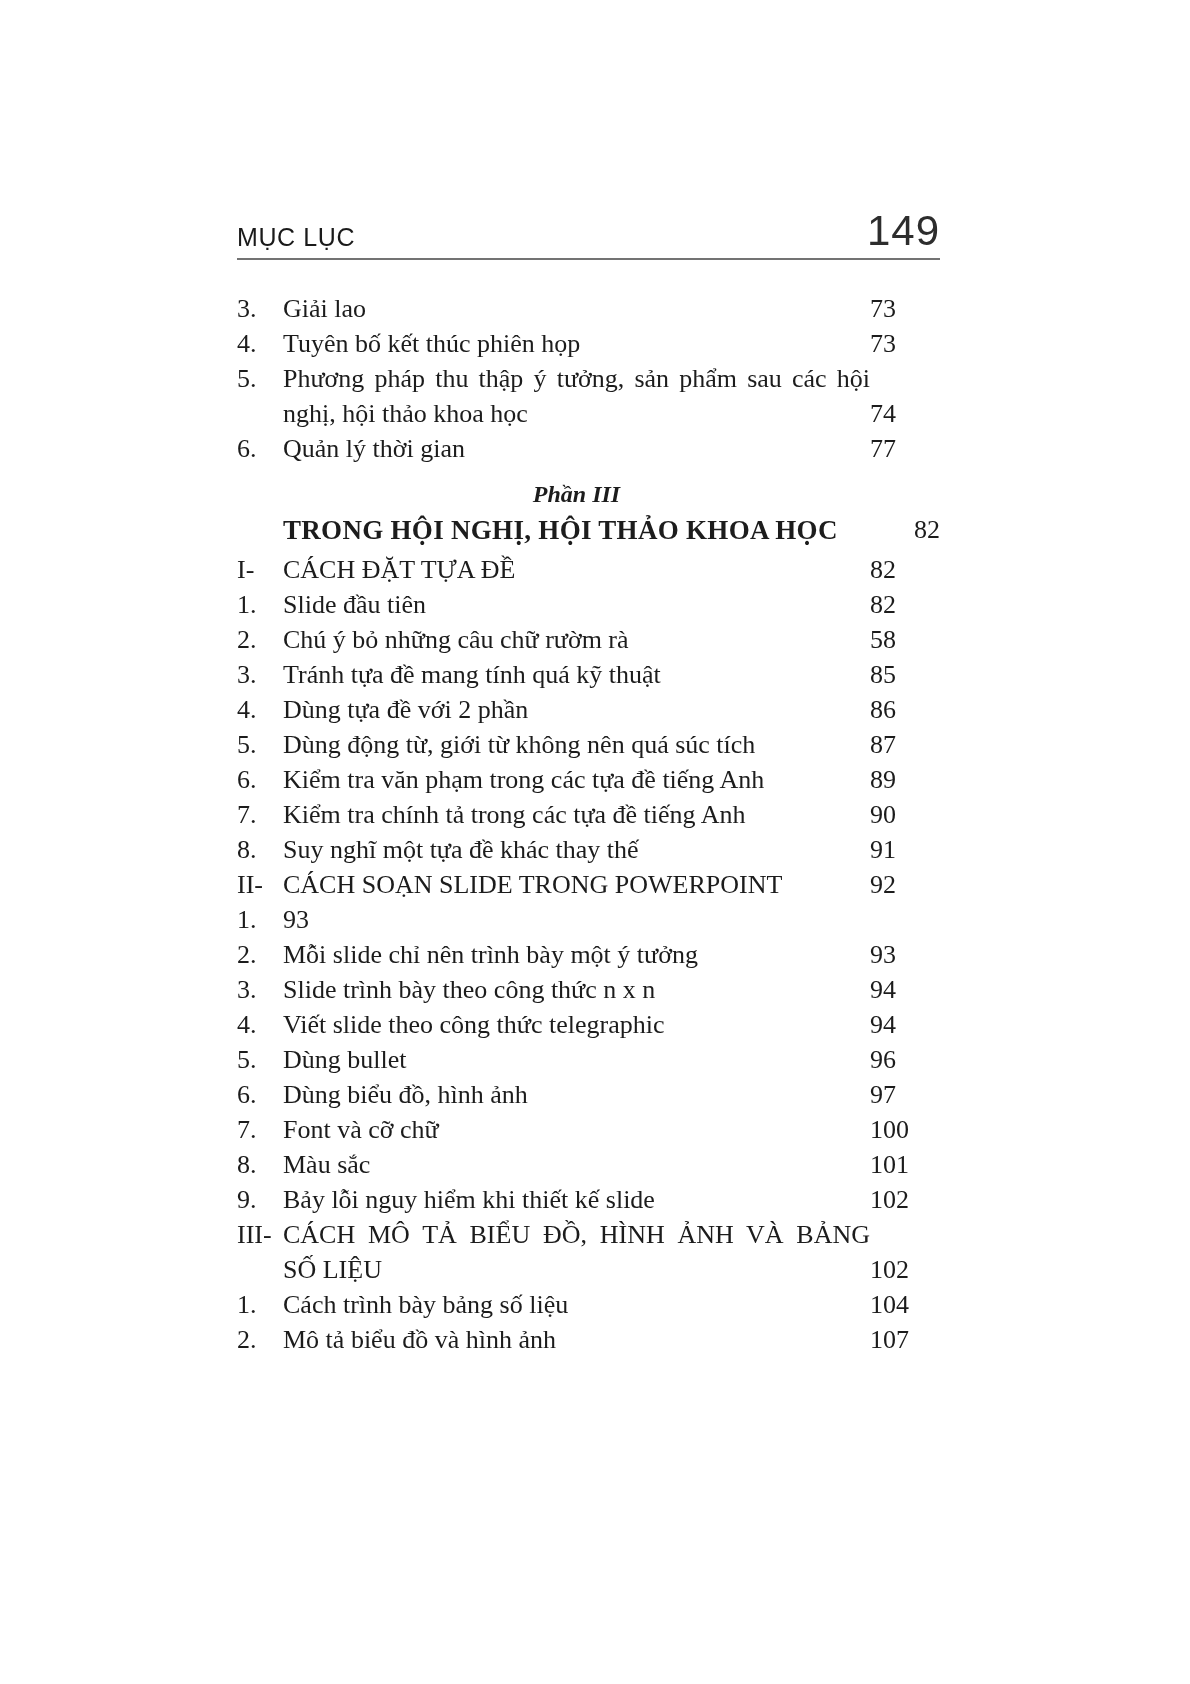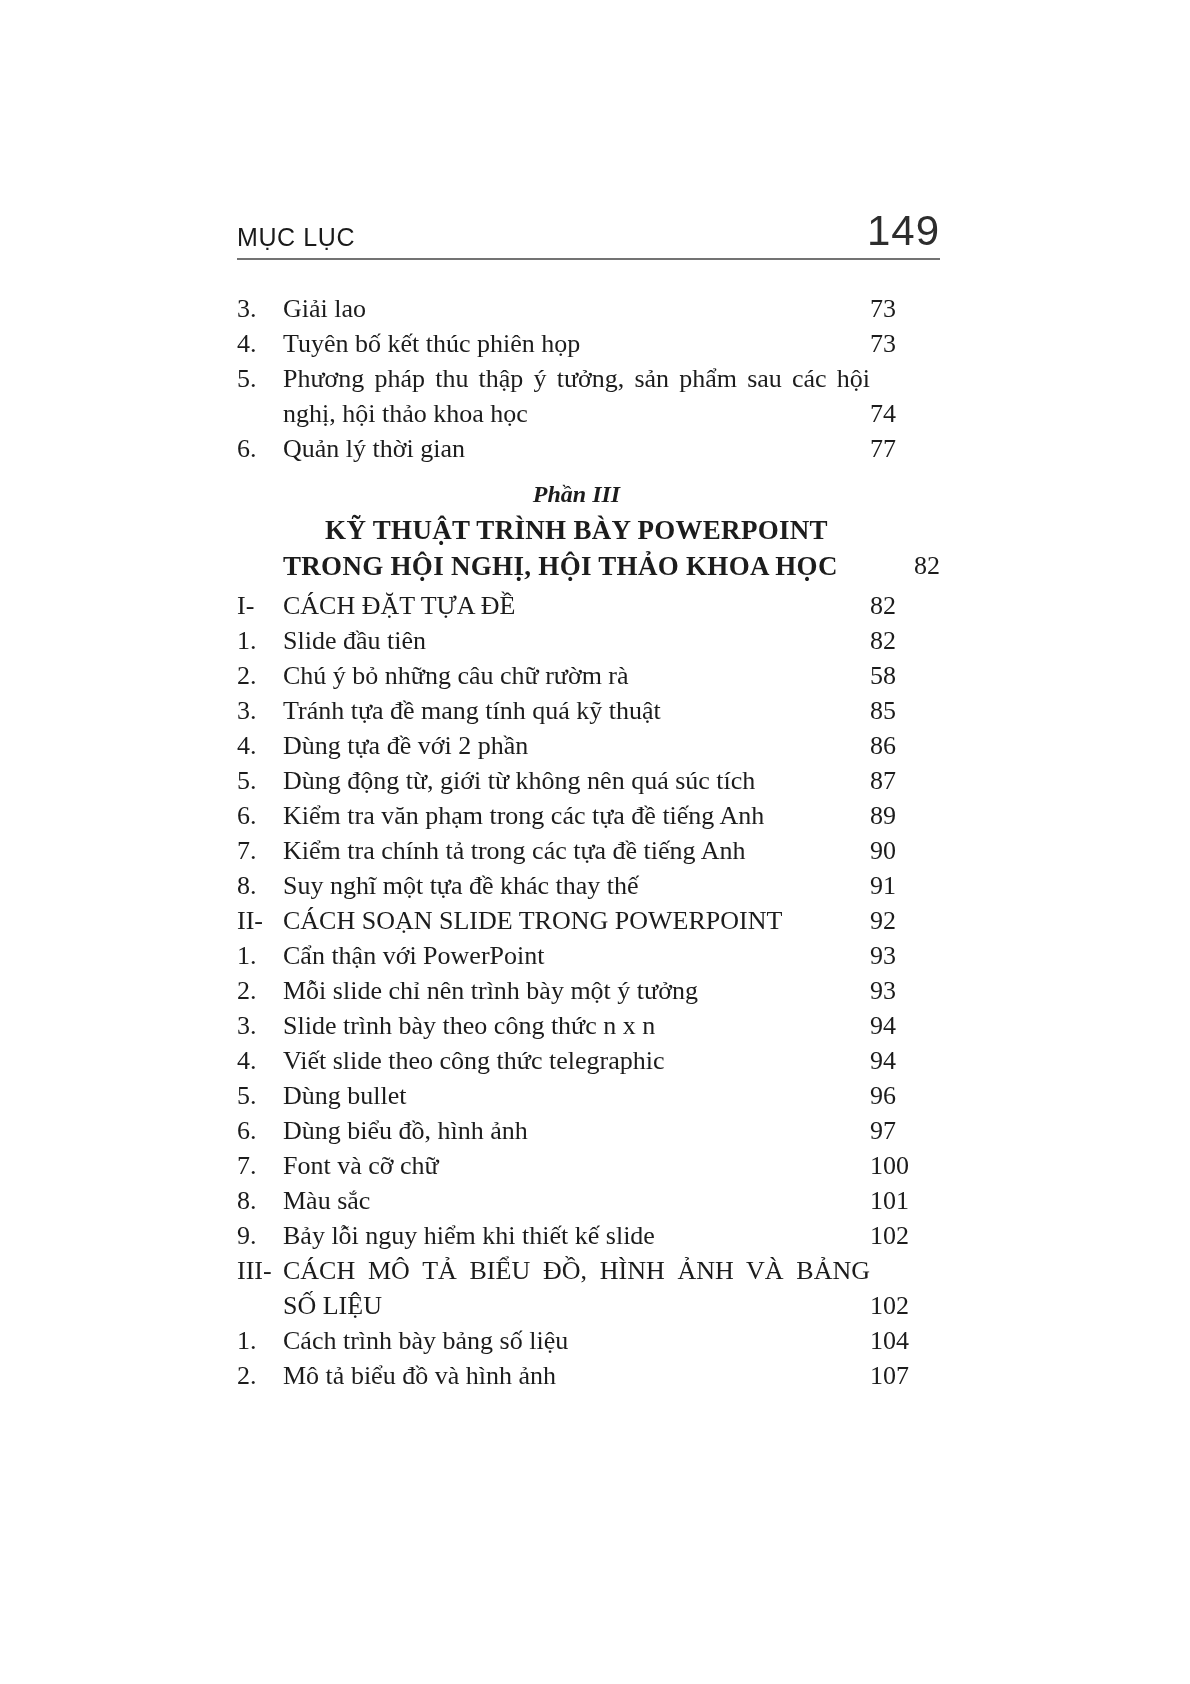--- a/index.html
+++ b/index.html
@@ -110,21 +110,20 @@
         <span class="num">6.</span>
         <span class="text">
           <div class="line">Quản lý thời gian</div>
         </span>
         <span class="pg">77</span>
       </div>
     </div>
 
   <div class="part-heading">
     <div class="part-center part-label">Phần III</div>
-    <div class="part-center part-title">KỸ THUẬT TRÌNH BÀY POWERPOINT</div>
     <div class="part-line2-row">
       <div class="center-wrap part-title">TRONG HỘI NGHỊ, HỘI THẢO KHOA HỌC</div>
       <span class="pg">82</span>
     </div>
   </div>
 
   <div id="toc-part3-list">
       <div class="toc-row">
         <span class="num">I-</span>
         <span class="text">
@@ -190,23 +189,20 @@
       </div>
       <div class="toc-row">
         <span class="num">II-</span>
         <span class="text">
           <div class="line">CÁCH SOẠN SLIDE TRONG POWERPOINT</div>
         </span>
         <span class="pg">92</span>
       </div>
       <div class="toc-row">
         <span class="num">1.</span>
-        <span class="text">
-          <div class="line">Cẩn thận với PowerPoint</div>
-        </span>
         <span class="pg">93</span>
       </div>
       <div class="toc-row">
         <span class="num">2.</span>
         <span class="text">
           <div class="line">Mỗi slide chỉ nên trình bày một ý tưởng</div>
         </span>
         <span class="pg">93</span>
       </div>
       <div class="toc-row">

